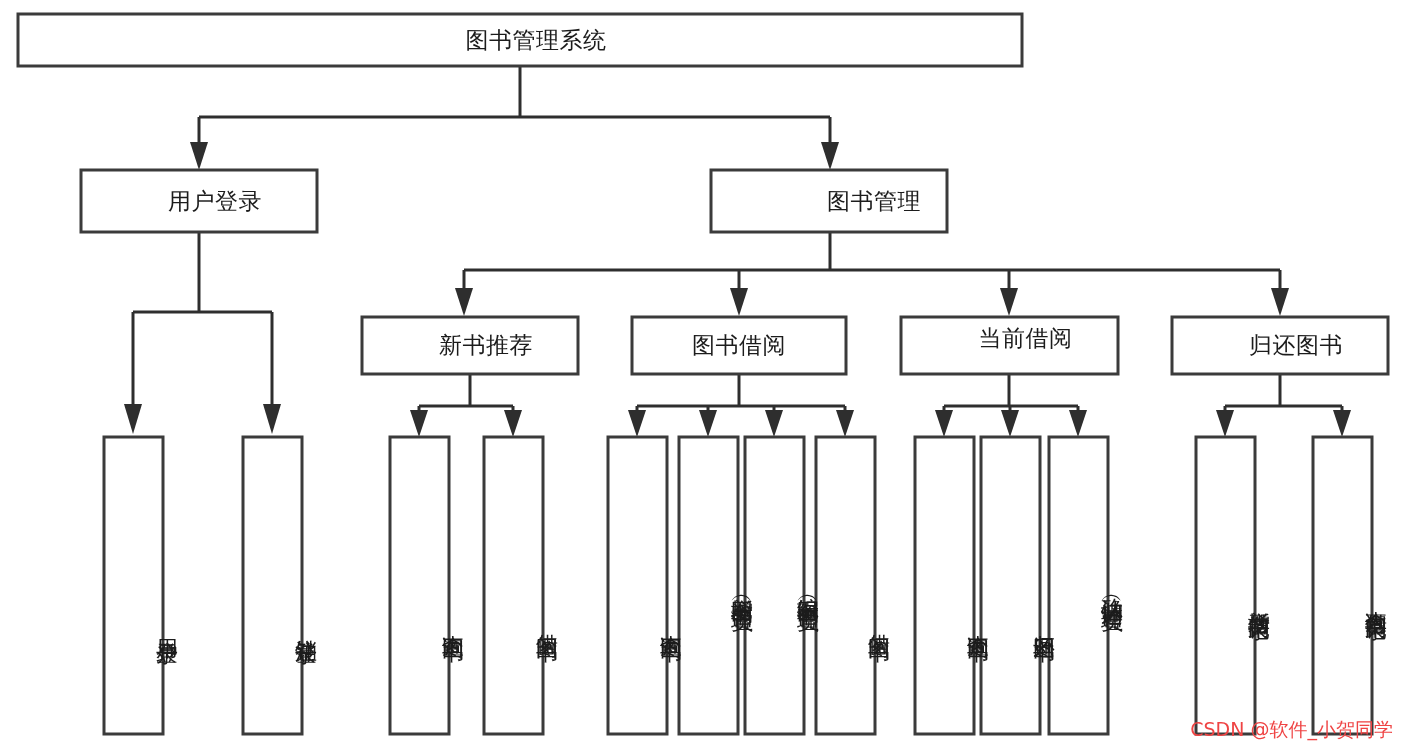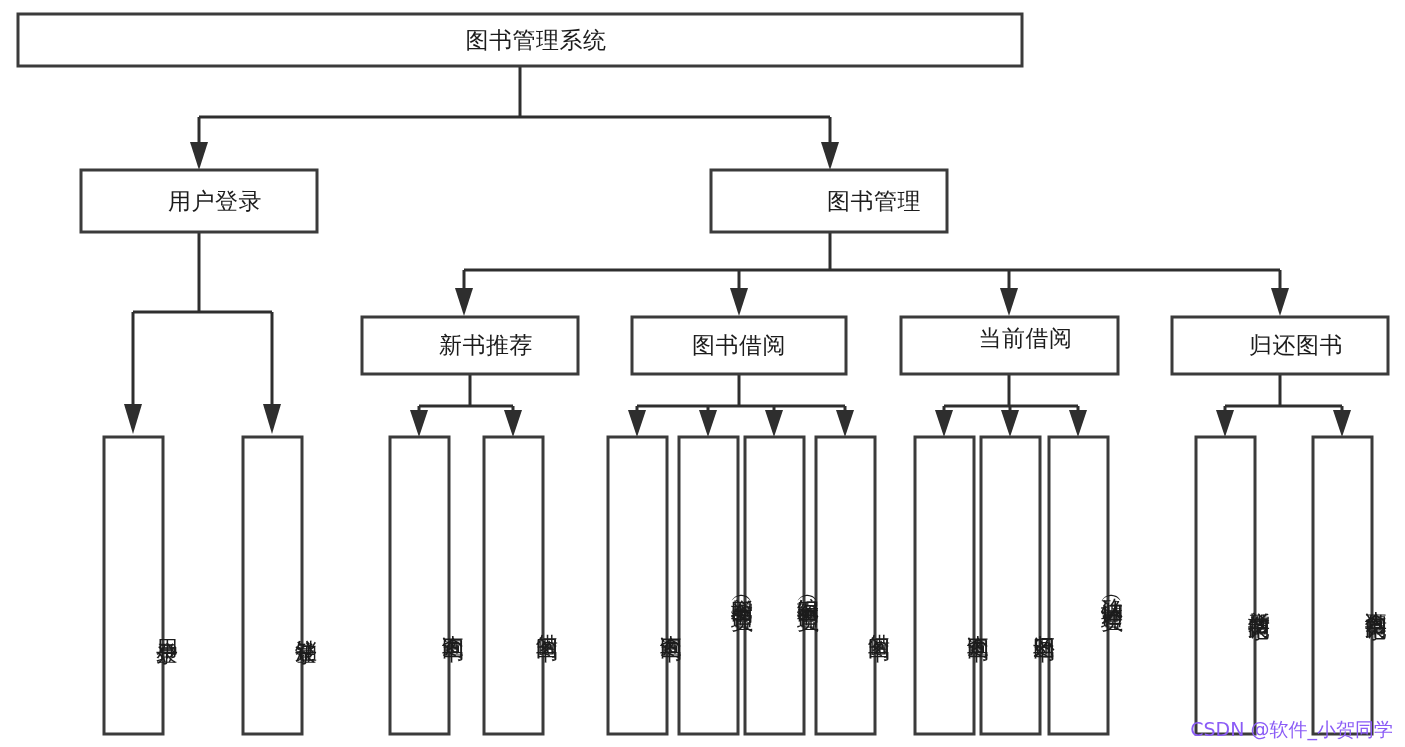--- a/index.html
+++ b/index.html
@@ -66,21 +66,21 @@
     text-orientation: upright;
     font-size: 22px;
     letter-spacing: 2px;
     align-items: flex-start;
     justify-content: center;
   }
   .watermark {
     position: absolute;
     right: 12px;
     bottom: 4px;
-    color: #8b5cf6;
+    color: #ef4444;
     font-size: 19px;
     font-family: "DejaVu Sans", "Liberation Sans", sans-serif;
     white-space: nowrap;
     pointer-events: none;
   }
 </style>
 </head>
 <body>
 
 <div id="diagram-root">

